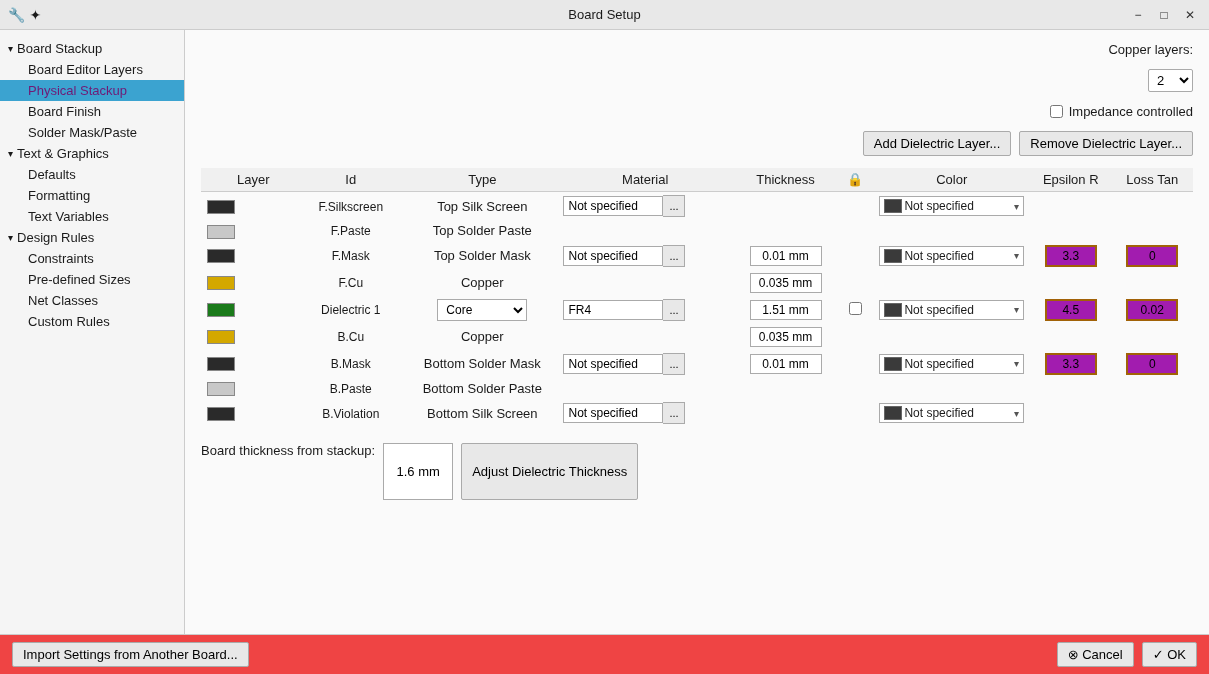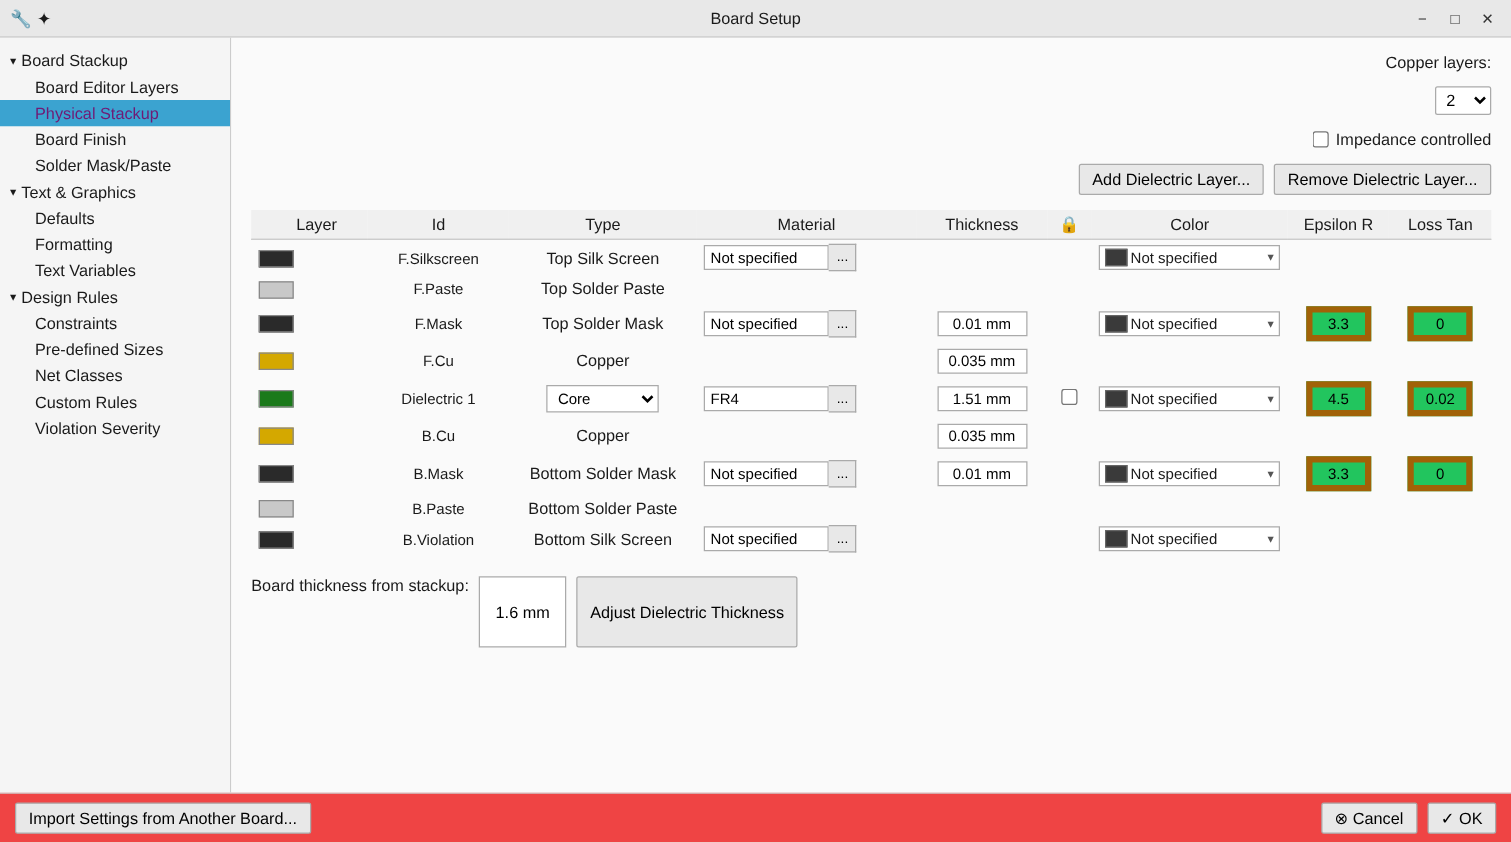--- a/index.html
+++ b/index.html
@@ -175,23 +175,23 @@
       width: 18px;
       height: 14px;
       border: 1px solid #666;
       display: inline-block;
     }
     .color-dropdown-label { flex: 1; font-size: 12px; text-align: left; }
     .color-dropdown-arrow { font-size: 10px; color: #555; }
     .epsilon-input, .losstan-input {
       width: 52px;
       padding: 2px 4px;
-      border: 5px solid #a16207;
+      border: 2px solid #a16207;
       font-size: 12px;
-      background: #22c55e;
+      background: #a21caf;
       text-align: center;
     }
     .type-select {
       width: 90px;
       padding: 2px 4px;
       border: 1px solid #aaa;
       font-size: 12px;
       background: white;
     }
 
@@ -271,21 +271,20 @@
       <div class="sidebar-item">Formatting</div>
       <div class="sidebar-item">Text Variables</div>
       <div class="sidebar-section-header">
         <span class="chevron">▾</span>
         <span>Design Rules</span>
       </div>
       <div class="sidebar-item">Constraints</div>
       <div class="sidebar-item">Pre-defined Sizes</div>
       <div class="sidebar-item">Net Classes</div>
       <div class="sidebar-item">Custom Rules</div>
-      <div class="sidebar-item">Violation Severity</div>
     </div>
 
   <div class="content-area">
 
     <div class="toolbar-row">
       <span class="copper-layers-label">Copper layers:</span>
       <select class="select-control" id="copper-select"><option value="1">1</option><option value="2" selected="">2</option><option value="4">4</option><option value="6">6</option><option value="8">8</option><option value="10">10</option><option value="12">12</option></select>
       <div class="checkbox-row">
         <input type="checkbox" id="imp-check" style="">
         <label for="imp-check">Impedance controlled</label>

